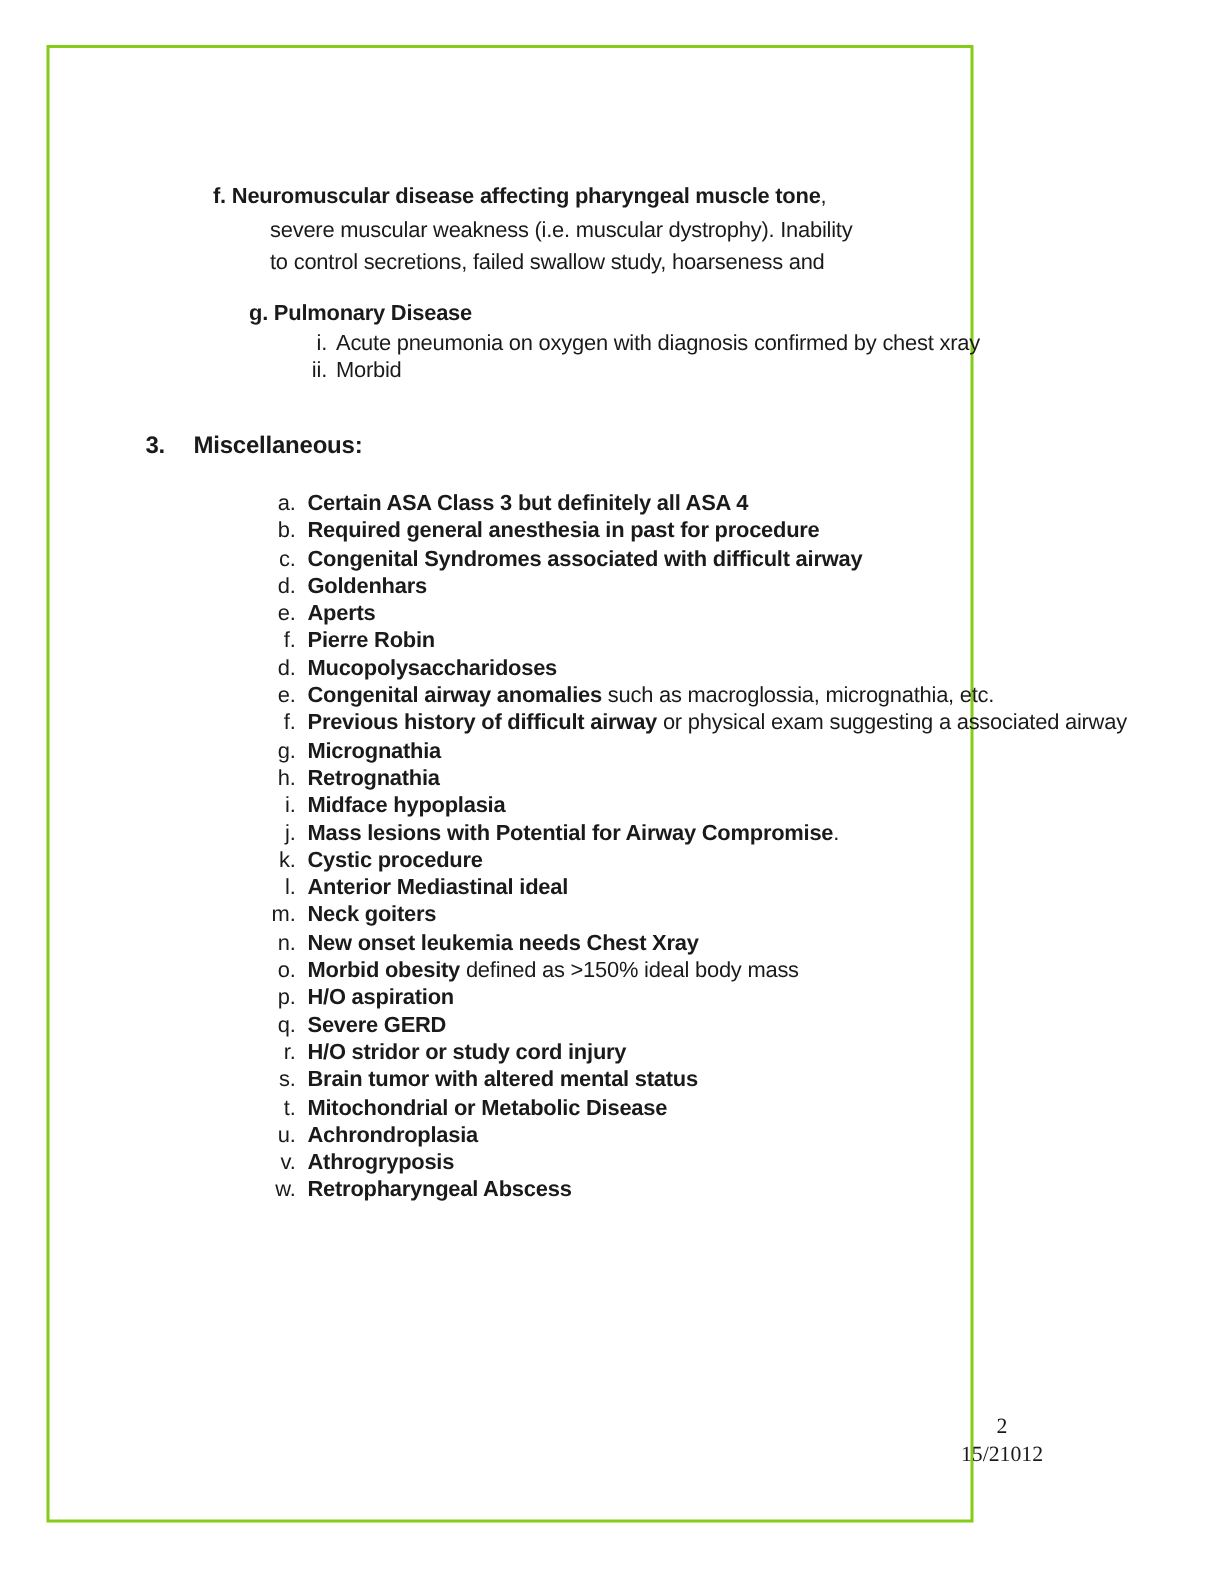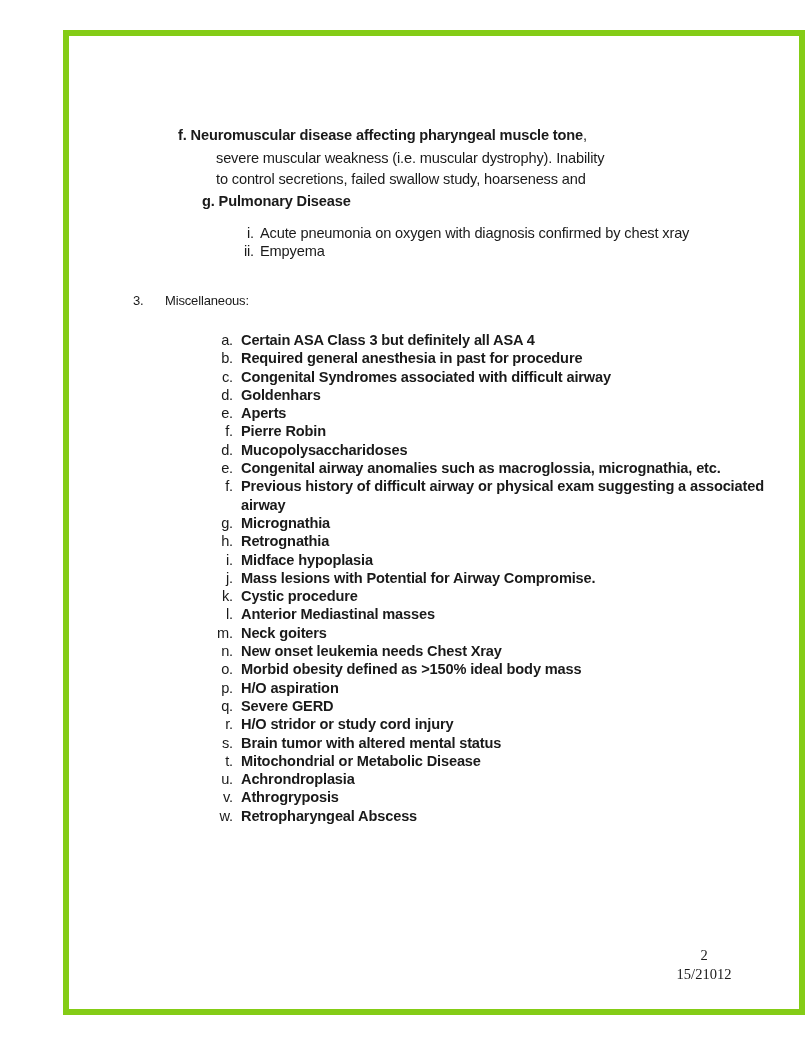--- a/index.html
+++ b/index.html
@@ -13,26 +13,25 @@
     position: relative;
     font-family: "Liberation Sans", sans-serif;
     color: #1a1a1a;
     overflow: hidden;
   }
 
   .page-sheet {
     position: absolute;
     left: 31px;
     top: 30px;
-    width: 742px;
+    width: 618px;
     height: 985px;
     background: #ffffff;
-    border: 6px solid #84cc16;
+    border: 2px solid #84cc16;
     box-sizing: border-box;
-    margin-left: 32px;
   }
 
   .page-body {
     position: absolute;
     left: 0;
     top: 0;
     width: 746px;
     height: 985px;
   }
 
@@ -55,21 +54,21 @@
   .blk-f-cont {
     left: 147px;
     font-weight: normal;
   }
   .cont1 { top: 113px; }
   .cont2 { top: 134px; }
   .cont3 { top: 155px; }
 
   .blk-g-head {
     left: 133px;
-    top: 156px;
+    top: 168px;
   }
 
   .roman-row {
     position: absolute;
     font-size: 14.6px;
     line-height: 18.3px;
     white-space: nowrap;
     font-weight: normal;
     letter-spacing: -0.15px;
   }
@@ -84,22 +83,22 @@
     white-space: nowrap;
   }
   .rom1 { left: 155px; top: 188px; }
   .rom2 { left: 155px; top: 206px; }
 
   
   .section-head {
     position: absolute;
     left: 64px;
     top: 257px;
-    font-size: 13px;
-    font-weight: normal;
+    font-size: 16px;
+    font-weight: bold;
     white-space: nowrap;
     letter-spacing: -0.15px;
   }
   .section-num {
     display: inline-block;
     width: 32px;
   }
 
   
   .list-wrap {
@@ -123,21 +122,21 @@
     text-align: right;
     font-weight: normal;
   }
   .list-text {
     display: block;
     margin-left: 38px;
     font-weight: bold;
     white-space: normal;
   }
   .list-text .tail {
-    font-weight: bold;
+    font-weight: normal;
   }
 
   
   .footer {
     position: absolute;
     left: 560px;
     top: 910px;
     width: 150px;
     text-align: center;
     font-family: "Liberation Serif", serif;
@@ -161,21 +160,21 @@
 
     <div class="line b blk-g-head"><span>g.</span>
       <span>Pulmonary Disease</span></div>
 
     <div class="roman-row rom1">
       <span class="roman-marker">i.</span>
       <span class="roman-text">Acute pneumonia on oxygen with diagnosis confirmed by chest xray</span>
     </div>
     <div class="roman-row rom2">
       <span class="roman-marker">ii.</span>
-      <span class="roman-text">Empyema</span>
+      <span class="roman-text">Morbid</span>
     </div>
 
     <div class="section-head"><span class="section-num">3.</span><span>Miscellaneous:</span></div>
 
     <div class="list-wrap">
         <div class="list-row">
           <span class="list-marker">a.</span>
           <span class="list-text"><span>Certain ASA Class 3 but definitely all ASA 4</span><span class="tail"></span></span>
         </div>
         <div class="list-row">
@@ -225,21 +224,21 @@
         <div class="list-row">
           <span class="list-marker">j.</span>
           <span class="list-text"><span>Mass lesions with Potential for Airway Compromise</span><span class="tail">.</span></span>
         </div>
         <div class="list-row">
           <span class="list-marker">k.</span>
           <span class="list-text"><span>Cystic procedure</span><span class="tail"></span></span>
         </div>
         <div class="list-row">
           <span class="list-marker">l.</span>
-          <span class="list-text"><span>Anterior Mediastinal masses</span><span class="tail"></span></span>
+          <span class="list-text"><span>Anterior Mediastinal ideal</span><span class="tail"></span></span>
         </div>
         <div class="list-row">
           <span class="list-marker">m.</span>
           <span class="list-text"><span>Neck goiters</span><span class="tail"></span></span>
         </div>
         <div class="list-row">
           <span class="list-marker">n.</span>
           <span class="list-text"><span>New onset leukemia needs Chest Xray</span><span class="tail"></span></span>
         </div>
         <div class="list-row">

